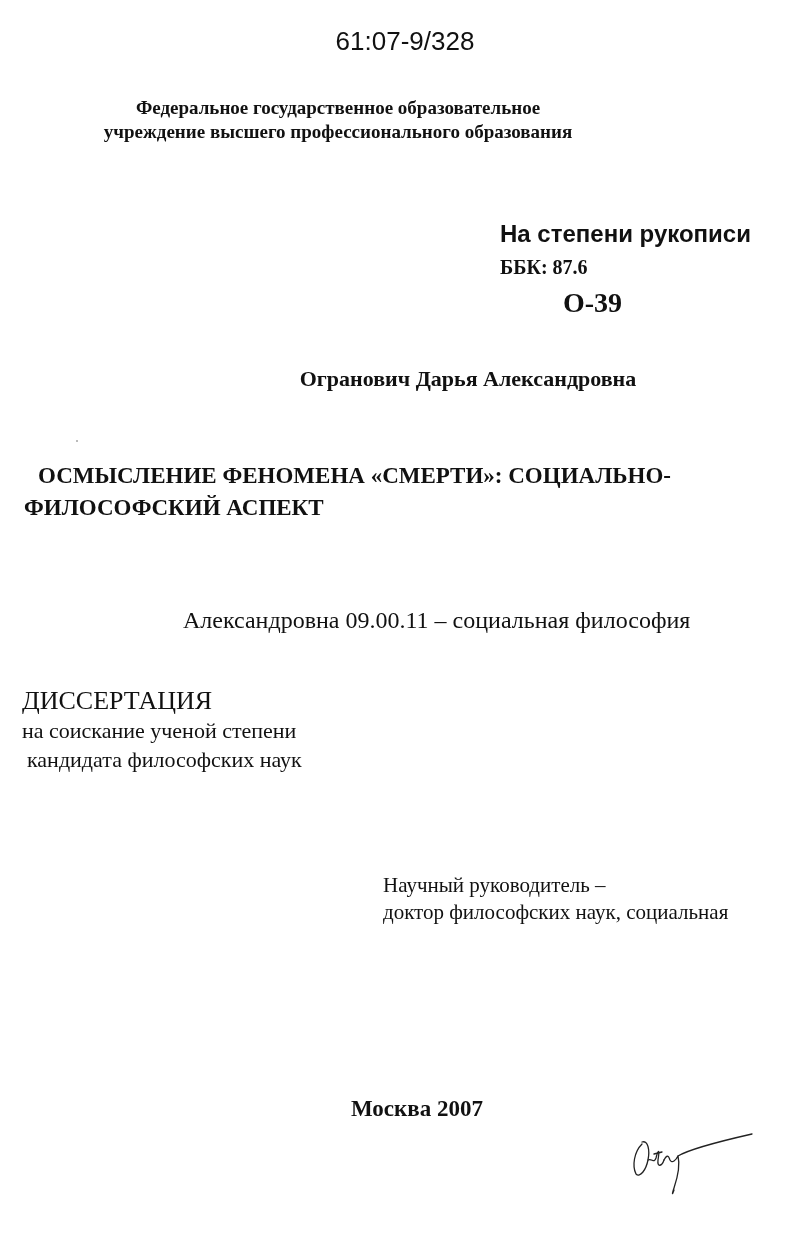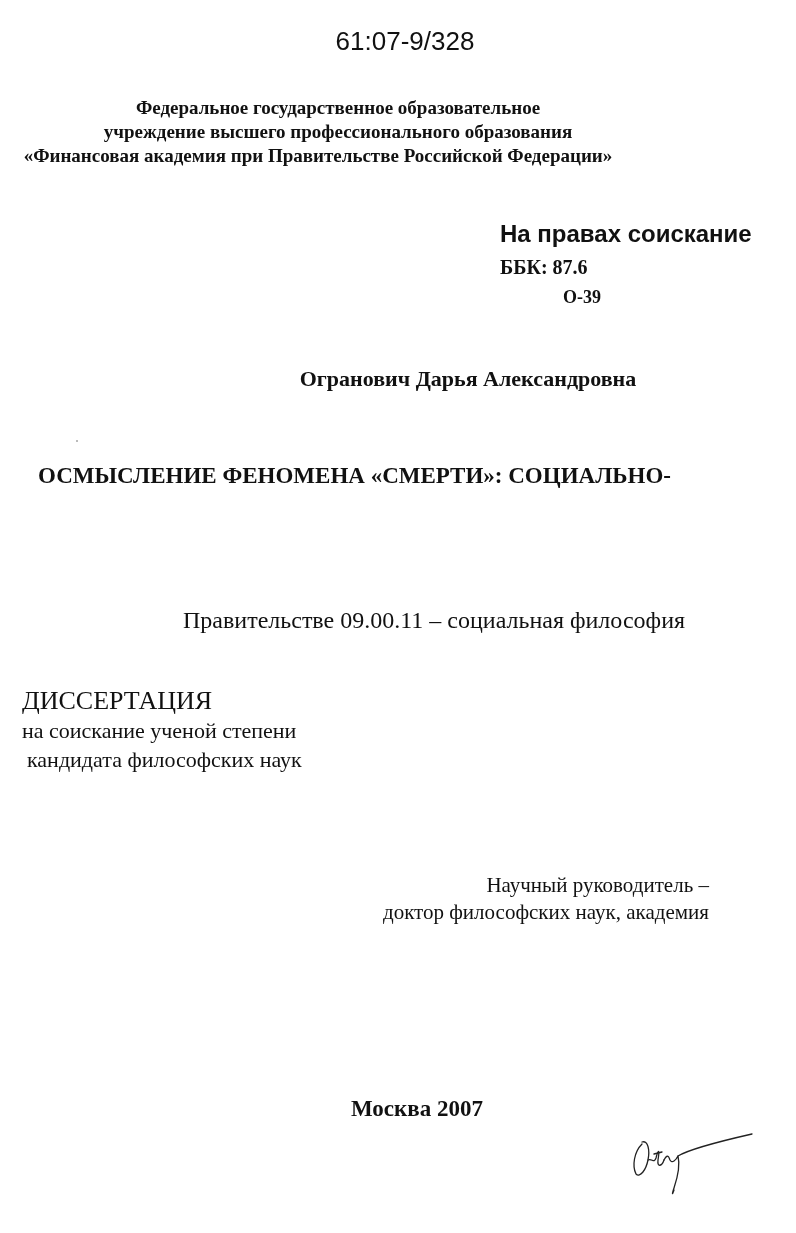--- a/index.html
+++ b/index.html
@@ -10,81 +10,81 @@
     .bold { font-weight: bold; }
 
     #code-number { left: 0; width: 796px; top: 26px; font-size: 26px; text-align: center; padding-left: 0; }
     #code-number span { display: inline-block; transform: translateX(7px); }
 
     #institution { left: 0; width: 636px; top: 96px; font-size: 19px; line-height: 24px; text-align: center; }
     #institution div { white-space: nowrap; }
 
     #manuscript { left: 500px; top: 220px; font-size: 24px; }
     #bbk { left: 500px; top: 256px; font-size: 20px; }
-    #bbk-index { left: 563px; top: 287px; font-size: 18px; }
+    #bbk-index { left: 563px; top: 287px; font-size: 28px; }
 
     #author { left: 0; width: 796px; top: 366px; font-size: 22px; text-align: center; }
     #author span { display: inline-block; transform: translateX(70px); }
 
     #title { left: 16px; width: 796px; top: 460px; font-size: 23px; line-height: 32px; text-align: left; }
     #title span { display: inline-block; transform: translateX(22px); }
 
     #specialty { left: 183px; top: 607px; font-size: 24px; }
 
     #degree-block { left: 0; width: 796px; top: 686px; }
     #degree-title { font-size: 26px; line-height: 30px; transform: translateX(22px); }
     #degree-line1 { font-size: 22px; line-height: 29px; transform: translateX(22px); }
     #degree-line2 { font-size: 22px; line-height: 29px; transform: translateX(27px); }
 
-    #supervisor { left: 383px; top: 872px; font-size: 21px; line-height: 27px; text-align: right; }
+    #supervisor { left: 383px; top: 872px; font-size: 21px; line-height: 27px; }
 
     #city-year { left: 0; width: 796px; top: 1096px; font-size: 23px; text-align: center; }
     #city-year span { display: inline-block; transform: translateX(19px); }
 
     #signature { left: 628px; top: 1130px; width: 130px; height: 70px; }
     #margin-dot { left: 76px; top: 440px; width: 2px; height: 2px; background: #bbb; }
   </style>
 </head>
 <body>
 
 <div class="abs sans" id="code-number">
   <span>61:07-9/328</span>
 </div>
 
 <div class="abs serif bold" id="institution">
   <div style="transform: translateX(20px);">Федеральное государственное образовательное</div>
   <div style="transform: translateX(20px);">учреждение высшего профессионального образования</div>
-  <div style="transform: translateX(0px);">«Финансовая академия при Правительстве Российской Федерации»</div>
 </div>
 
-<div class="abs sans bold" id="manuscript">На правах соискание</div>
+<div class="abs sans bold" id="manuscript">На степени рукописи</div>
 <div class="abs serif bold" id="bbk">ББК: 87.6</div>
 <div class="abs serif bold" id="bbk-index">О-39</div>
 
 <div class="abs serif bold" id="author">
   <span>Огранович Дарья Александровна</span>
 </div>
 
 <div class="abs" id="margin-dot"></div>
 
 <div class="abs serif bold" id="title">
   <span>ОСМЫСЛЕНИЕ ФЕНОМЕНА «СМЕРТИ»: СОЦИАЛЬНО-</span><br>
+  <span style="transform: translateX(8px);">ФИЛОСОФСКИЙ АСПЕКТ</span>
 </div>
 
-<div class="abs serif" id="specialty">Правительстве 09.00.11 – социальная философия</div>
+<div class="abs serif" id="specialty">Александровна 09.00.11 – социальная философия</div>
 
 <div class="abs serif" id="degree-block">
   <div id="degree-title">ДИССЕРТАЦИЯ</div>
   <div id="degree-line1">на соискание ученой степени</div>
   <div id="degree-line2">кандидата философских наук</div>
 </div>
 
 <div class="abs serif" id="supervisor">
   <div>Научный руководитель –</div>
-  <div>доктор философских наук, академия</div>
+  <div>доктор философских наук, социальная</div>
 </div>
 
 <div class="abs serif bold" id="city-year">
   <span>Москва 2007</span>
 </div>
 
 <div class="abs" id="signature">
   <svg width="130" height="70" viewBox="0 0 130 70" fill="none" stroke="#222" stroke-width="1.3" stroke-linecap="round" stroke-linejoin="round">
     <path d="M14 14 C6 22, 4 36, 8 44 C12 48, 18 40, 20 30 C22 20, 20 10, 14 12"></path>
     <path d="M20 30 C24 28, 26 34, 28 28 C30 20, 32 18, 30 30 C29 38, 34 36, 36 30"></path>

